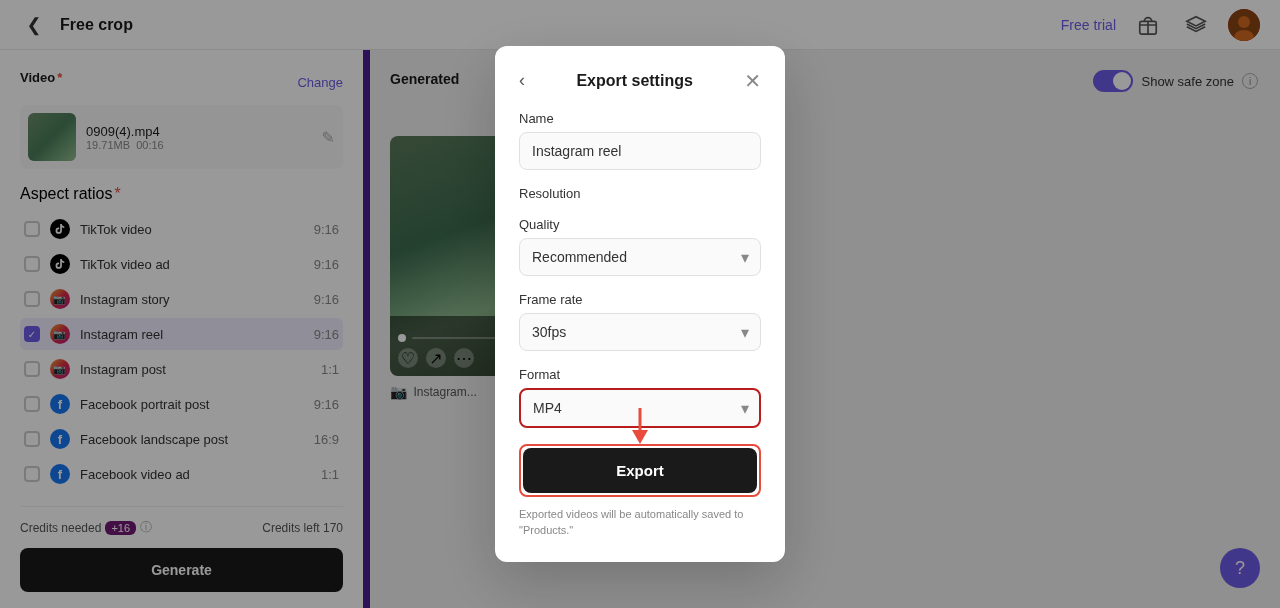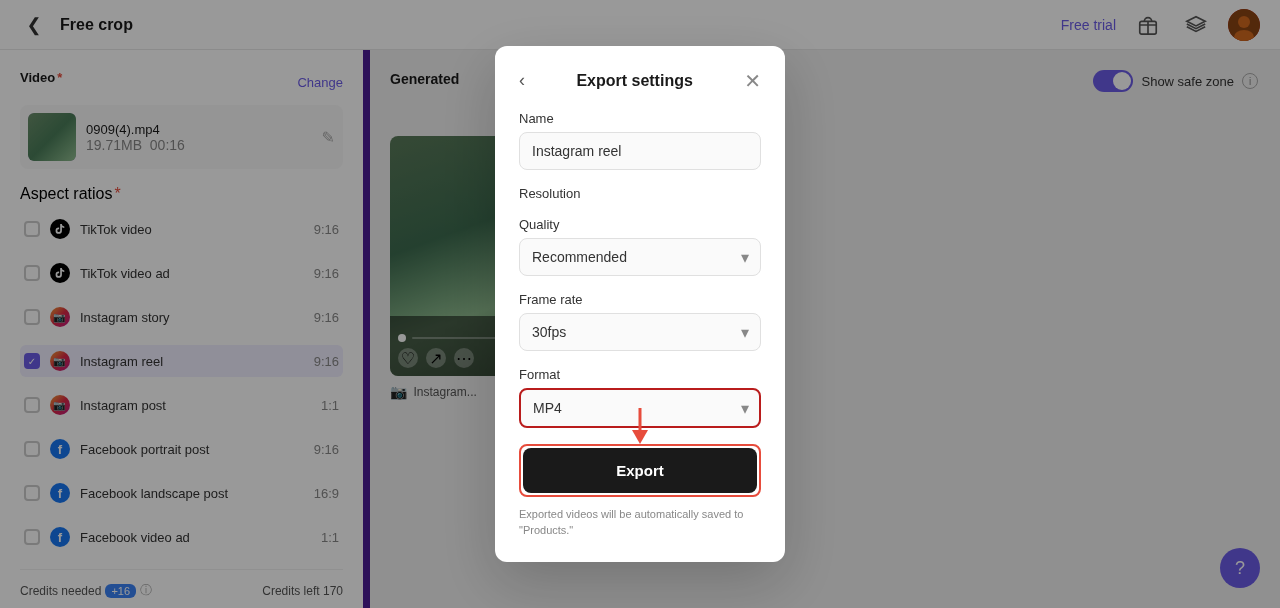--- a/index.html
+++ b/index.html
@@ -22,40 +22,40 @@
     .left-panel { width: 370px; background: #fff; border-right: 7px solid #4c1d95; padding: 20px; overflow-y: auto; flex-shrink: 0; }
     .section-label { font-size: 13px; font-weight: 600; color: #1a1a1a; margin-bottom: 10px; display: flex; align-items: center; gap: 2px; }
     .required { color: #e74c3c; }
     .video-header { display: flex; justify-content: space-between; align-items: center; margin-bottom: 10px; }
     .change-btn { color: #6c5ce7; font-size: 13px; cursor: pointer; }
     .video-info { display: flex; align-items: center; gap: 10px; padding: 8px; background: #f9f9f9; border-radius: 8px; margin-bottom: 16px; }
     .video-thumb { width: 48px; height: 48px; background: #8e9ba0; border-radius: 6px; overflow: hidden; display: flex; align-items: center; justify-content: center; flex-shrink: 0; }
     .video-thumb-img { width: 48px; height: 48px; background: linear-gradient(135deg, #6b8e6b 0%, #4a7c59 50%, #8fbc8f 100%); border-radius: 6px; }
     .video-meta { flex: 1; }
     .video-name { font-size: 13px; font-weight: 500; color: #1a1a1a; }
-    .video-size { font-size: 14px; color: #888; }
+    .video-size { font-size: 11px; color: #888; }
     .edit-icon { color: #aaa; cursor: pointer; font-size: 16px; }
 
     .aspect-label { display: flex; align-items: center; gap: 2px; margin-bottom: 10px; }
-    .aspect-list { display: flex; flex-direction: column; gap: 12px; }
+    .aspect-list { display: flex; flex-direction: column; gap: 3px; }
     .aspect-item { display: flex; align-items: center; gap: 10px; padding: 6px 4px; border-radius: 6px; cursor: pointer; }
     .checkbox { width: 16px; height: 16px; border: 2px solid #ccc; border-radius: 4px; flex-shrink: 0; display: flex; align-items: center; justify-content: center; }
     .checkbox.checked { background: #6c5ce7; border-color: #6c5ce7; }
     .checkmark { color: white; font-size: 10px; }
     .platform-icon { width: 20px; height: 20px; border-radius: 50%; display: flex; align-items: center; justify-content: center; font-size: 11px; flex-shrink: 0; }
     .tiktok-icon { background: #000; color: #fff; }
     .instagram-icon { background: linear-gradient(135deg, #f09433, #e6683c, #dc2743, #cc2366, #bc1888); color: #fff; }
     .aspect-name { font-size: 13px; color: #333; flex: 1; }
     .aspect-ratio { font-size: 13px; color: #888; }
 
     .credits-row { display: flex; justify-content: space-between; align-items: center; margin-top: 16px; padding-top: 12px; border-top: 1px solid #f0f0f0; }
     .credits-needed { font-size: 12px; color: #555; display: flex; align-items: center; gap: 4px; }
-    .credits-badge { background: #3b82f6; color: #fff; border-radius: 6px; padding: 1px 6px; font-size: 11px; }
+    .credits-badge { background: #701a75; color: #fff; border-radius: 6px; padding: 1px 6px; font-size: 11px; }
     .credits-left { font-size: 12px; color: #555; }
-    .generate-btn { width: 100%; background: #1a1a1a; color: #fff; border: none; border-radius: 16px; padding: 14px; font-size: 14px; font-weight: 600; cursor: pointer; margin-top: 12px; }
+    .generate-btn { width: 100%; background: #1a1a1a; color: #fff; border: none; border-radius: 8px; padding: 14px; font-size: 14px; font-weight: 600; cursor: pointer; margin-top: 12px; }
 
     
     .right-panel { flex: 1; background: #f0f0f0; padding: 20px; position: relative; }
     .generated-label { font-size: 14px; font-weight: 600; color: #1a1a1a; margin-bottom: 16px; }
     .safe-zone-row { position: absolute; top: 20px; right: 22px; display: flex; align-items: center; gap: 8px; }
     .toggle { width: 40px; height: 22px; background: #6c5ce7; border-radius: 11px; position: relative; cursor: pointer; }
     .toggle-knob { width: 18px; height: 18px; background: #fff; border-radius: 50%; position: absolute; top: 2px; right: 2px; }
     .safe-zone-label { font-size: 13px; color: #333; }
     .info-icon { width: 16px; height: 16px; border-radius: 50%; border: 1px solid #aaa; display: flex; align-items: center; justify-content: center; font-size: 10px; color: #888; cursor: pointer; }
 

